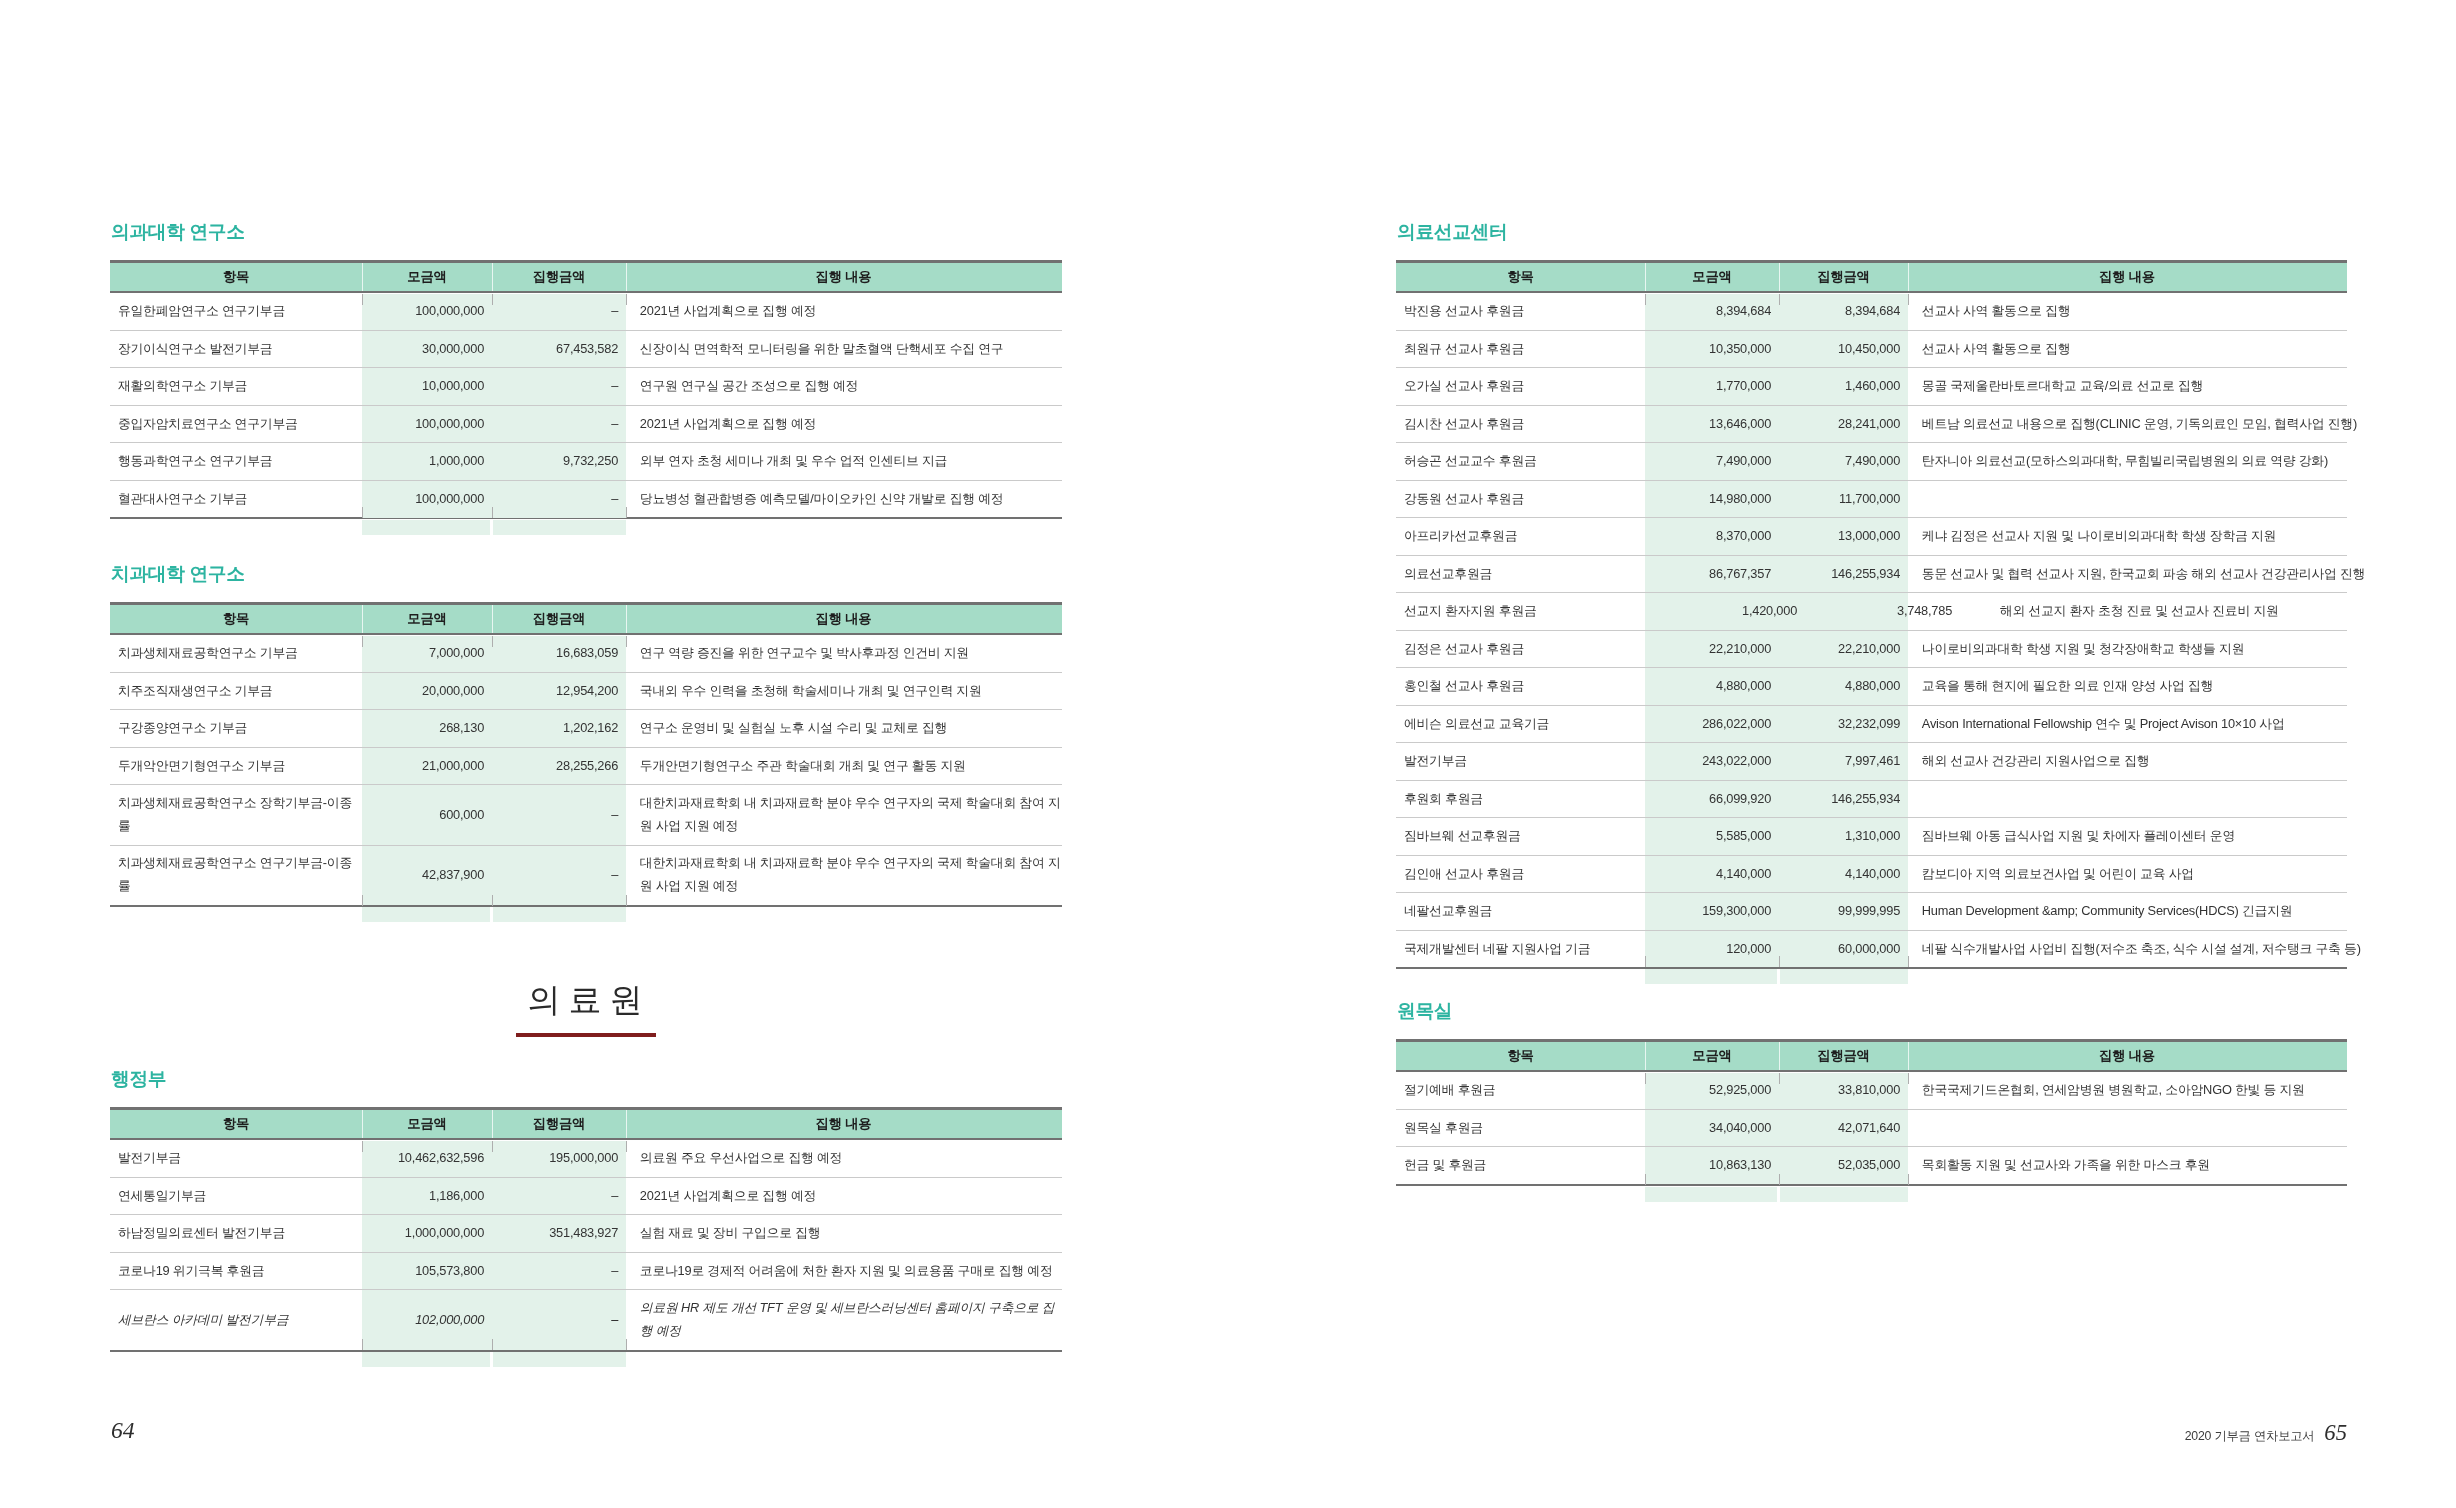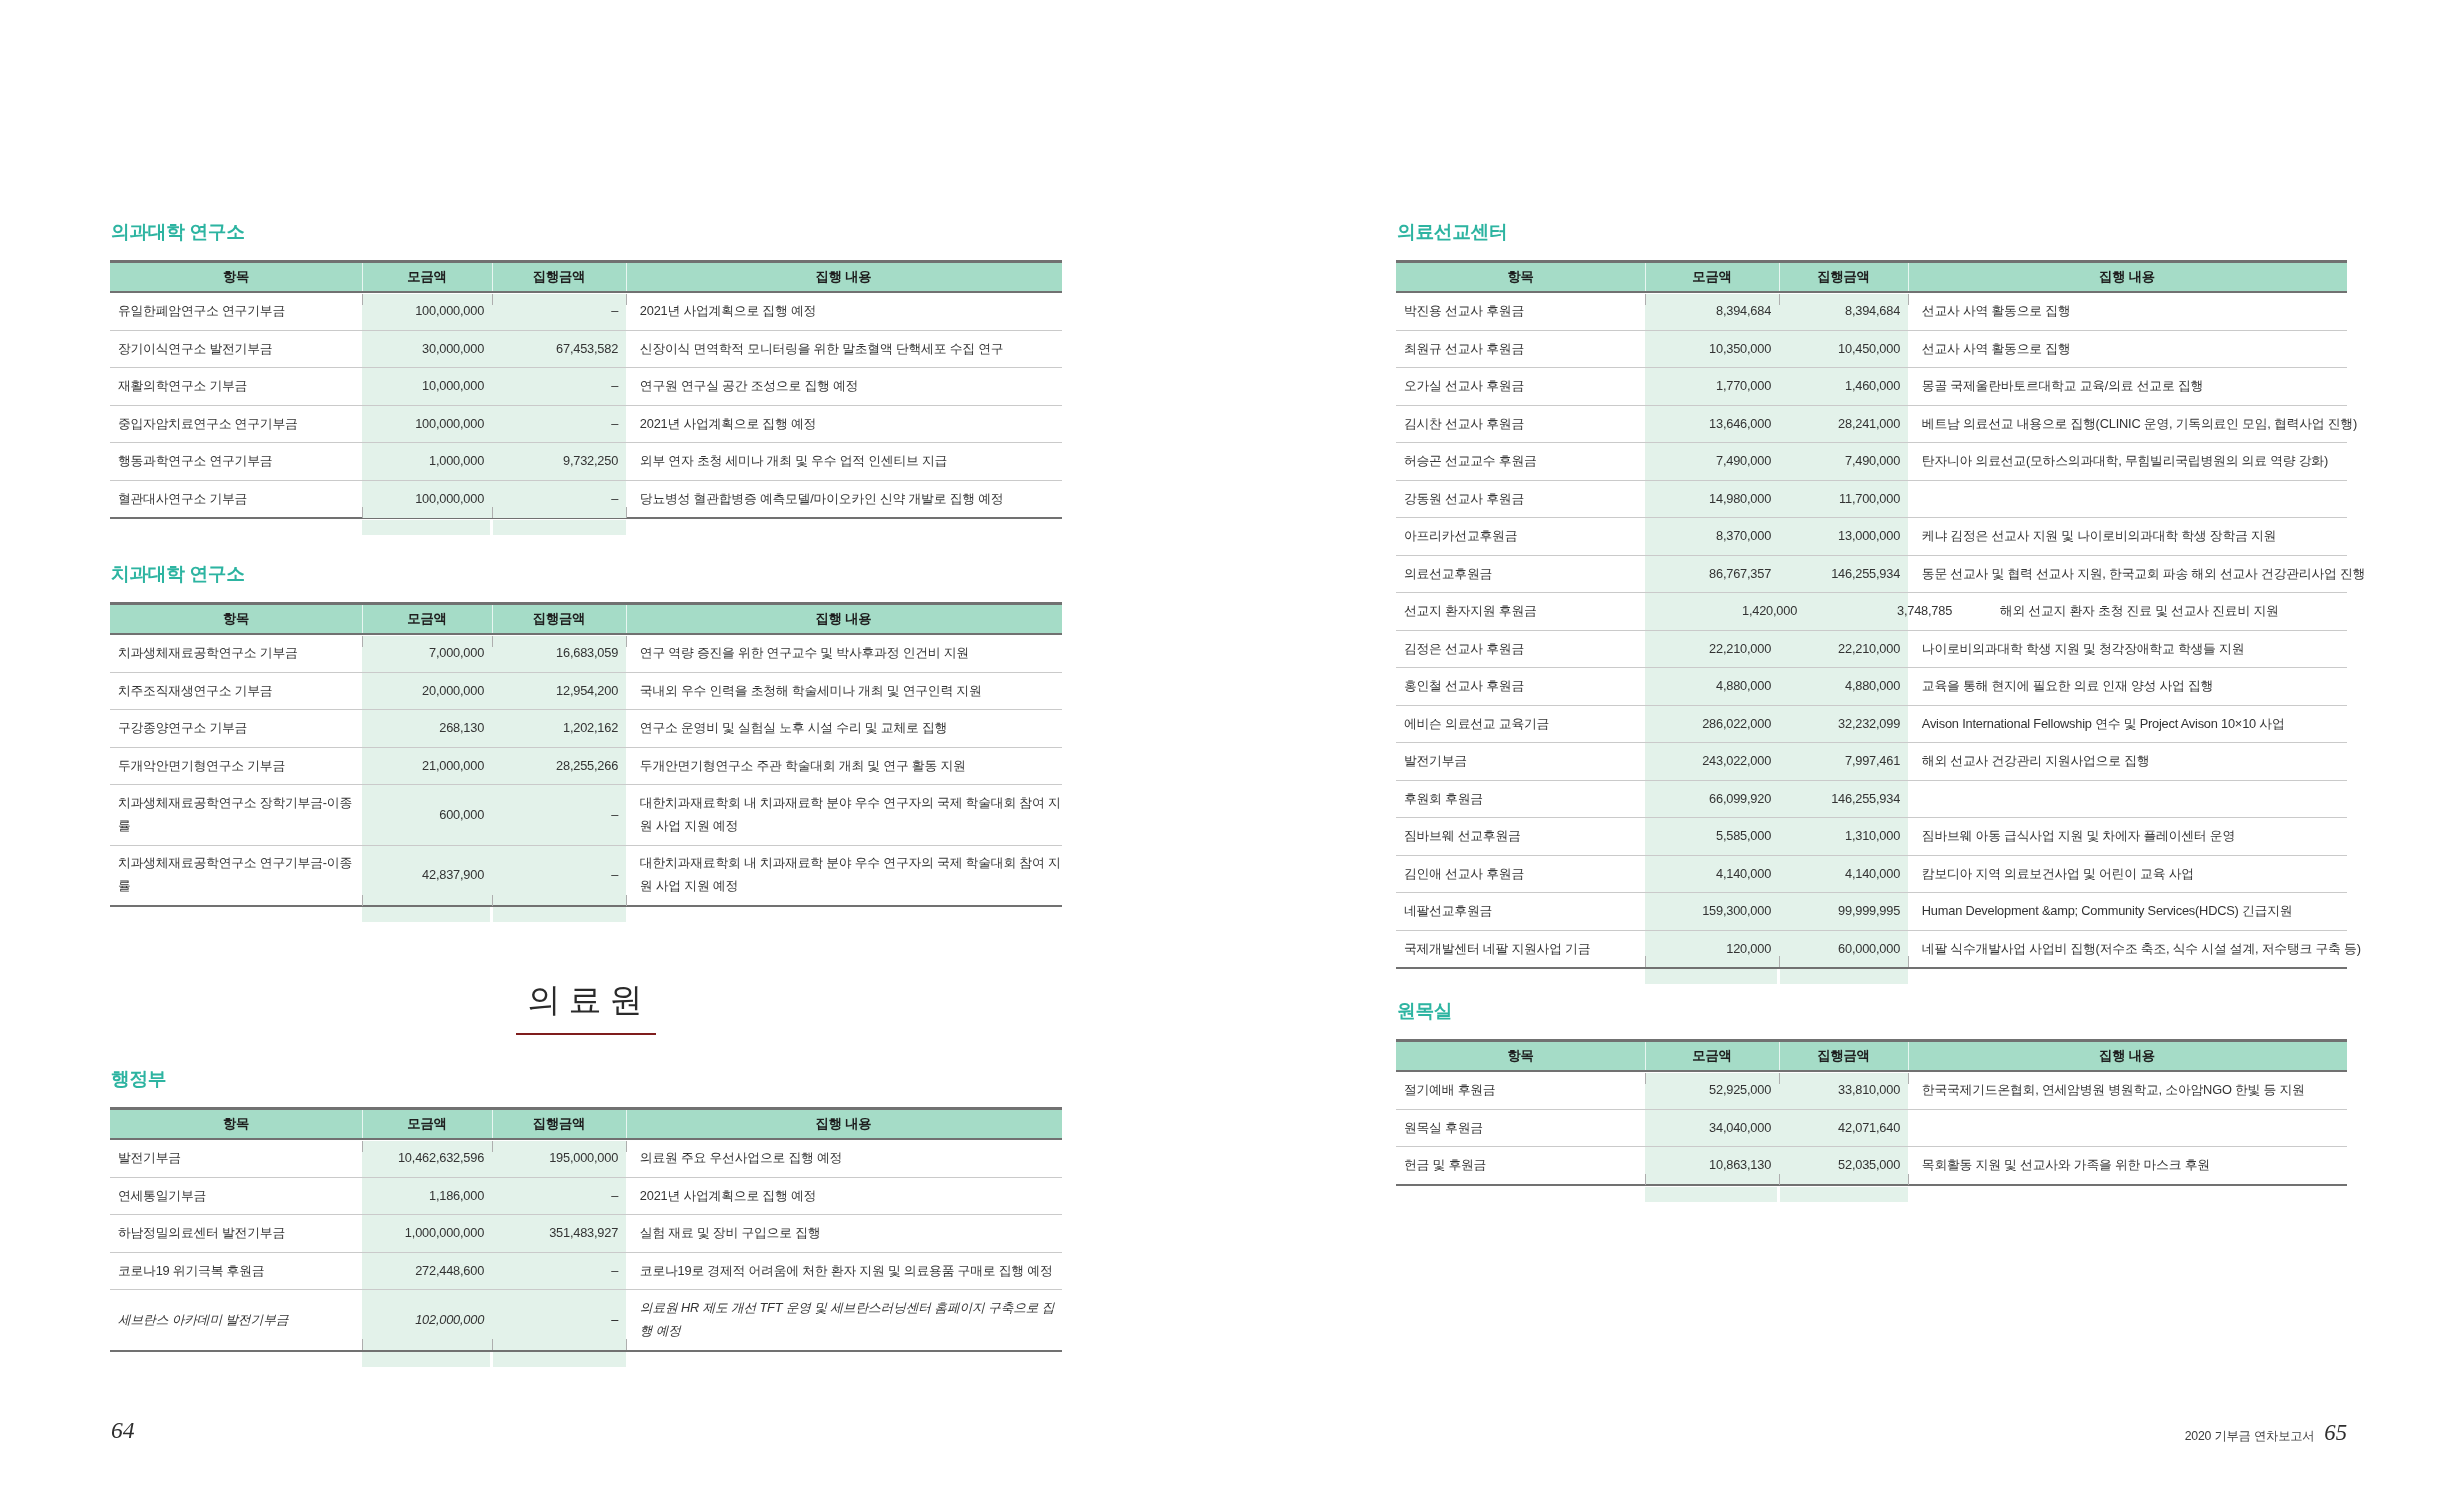--- a/index.html
+++ b/index.html
@@ -60,21 +60,21 @@
     top:978px;
     text-align:center;
   }
   .divider-heading span{
     display:inline-block;
     font-family:Liberation Sans, sans-serif;
     font-size:33px;
     letter-spacing:7.9px;
     color:#2a2a2a;
     padding:0 5.9px 9.9px 11.8px;
-    border-bottom:2px solid #7f1d1d;
+    border-bottom:4px solid #7f1d1d;
   }
   .footer-left{
     position:absolute;left:111px;top:1417px;
     font-family:"Liberation Serif","DejaVu Serif",serif;
     font-style:italic;
     font-size:23.6px;color:#2e2e2e;
   }
   .footer-right{
     position:absolute;right:110px;top:1420px;
     display:flex;align-items:baseline;gap:9.9px;
@@ -245,21 +245,21 @@
             <div class="cell details">2021년 사업계획으로 집행 예정</div>
           </div>
           <div class="trow" style="grid-template-columns: 252px 130px 134px 435px;">
             <div class="cell item">하남정밀의료센터 발전기부금</div>
             <div class="cell raised">1,000,000,000</div>
             <div class="cell executed">351,483,927</div>
             <div class="cell details">실험 재료 및 장비 구입으로 집행</div>
           </div>
           <div class="trow" style="grid-template-columns: 252px 130px 134px 435px;">
             <div class="cell item">코로나19 위기극복 후원금</div>
-            <div class="cell raised">272,448,600</div>
+            <div class="cell raised">105,573,800</div>
             <div class="cell executed">–</div>
             <div class="cell details">코로나19로 경제적 어려움에 처한 환자 지원 및 의료용품 구매로 집행 예정</div>
           </div>
           <div class="trow" style="grid-template-columns: 252px 130px 134px 435px; font-style: italic;">
             <div class="cell item">세브란스 아카데미 발전기부금</div>
             <div class="cell raised">102,000,000</div>
             <div class="cell executed">–</div>
             <div class="cell details">의료원 HR 제도 개선 TFT 운영 및 세브란스러닝센터 홈페이지 구축으로 집행 예정</div>
           </div>
         </div>

